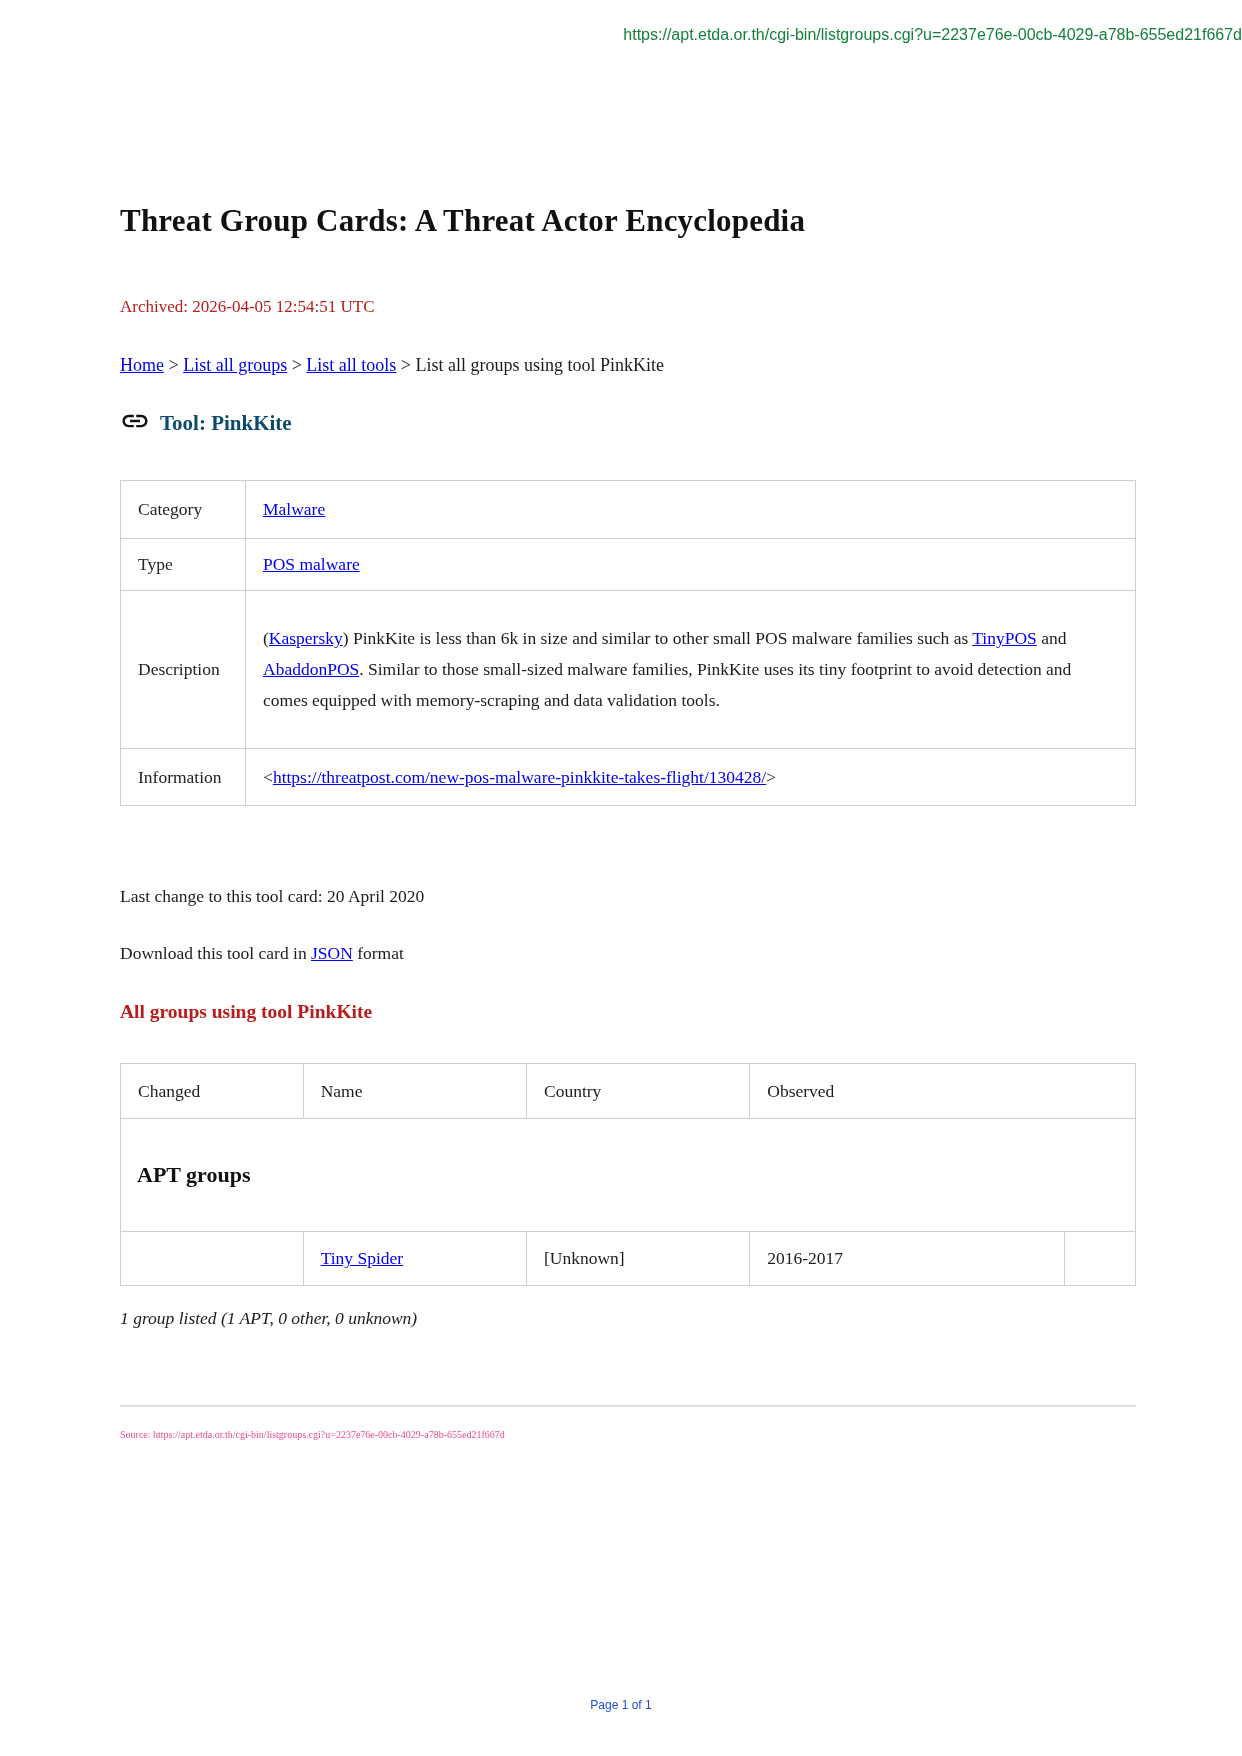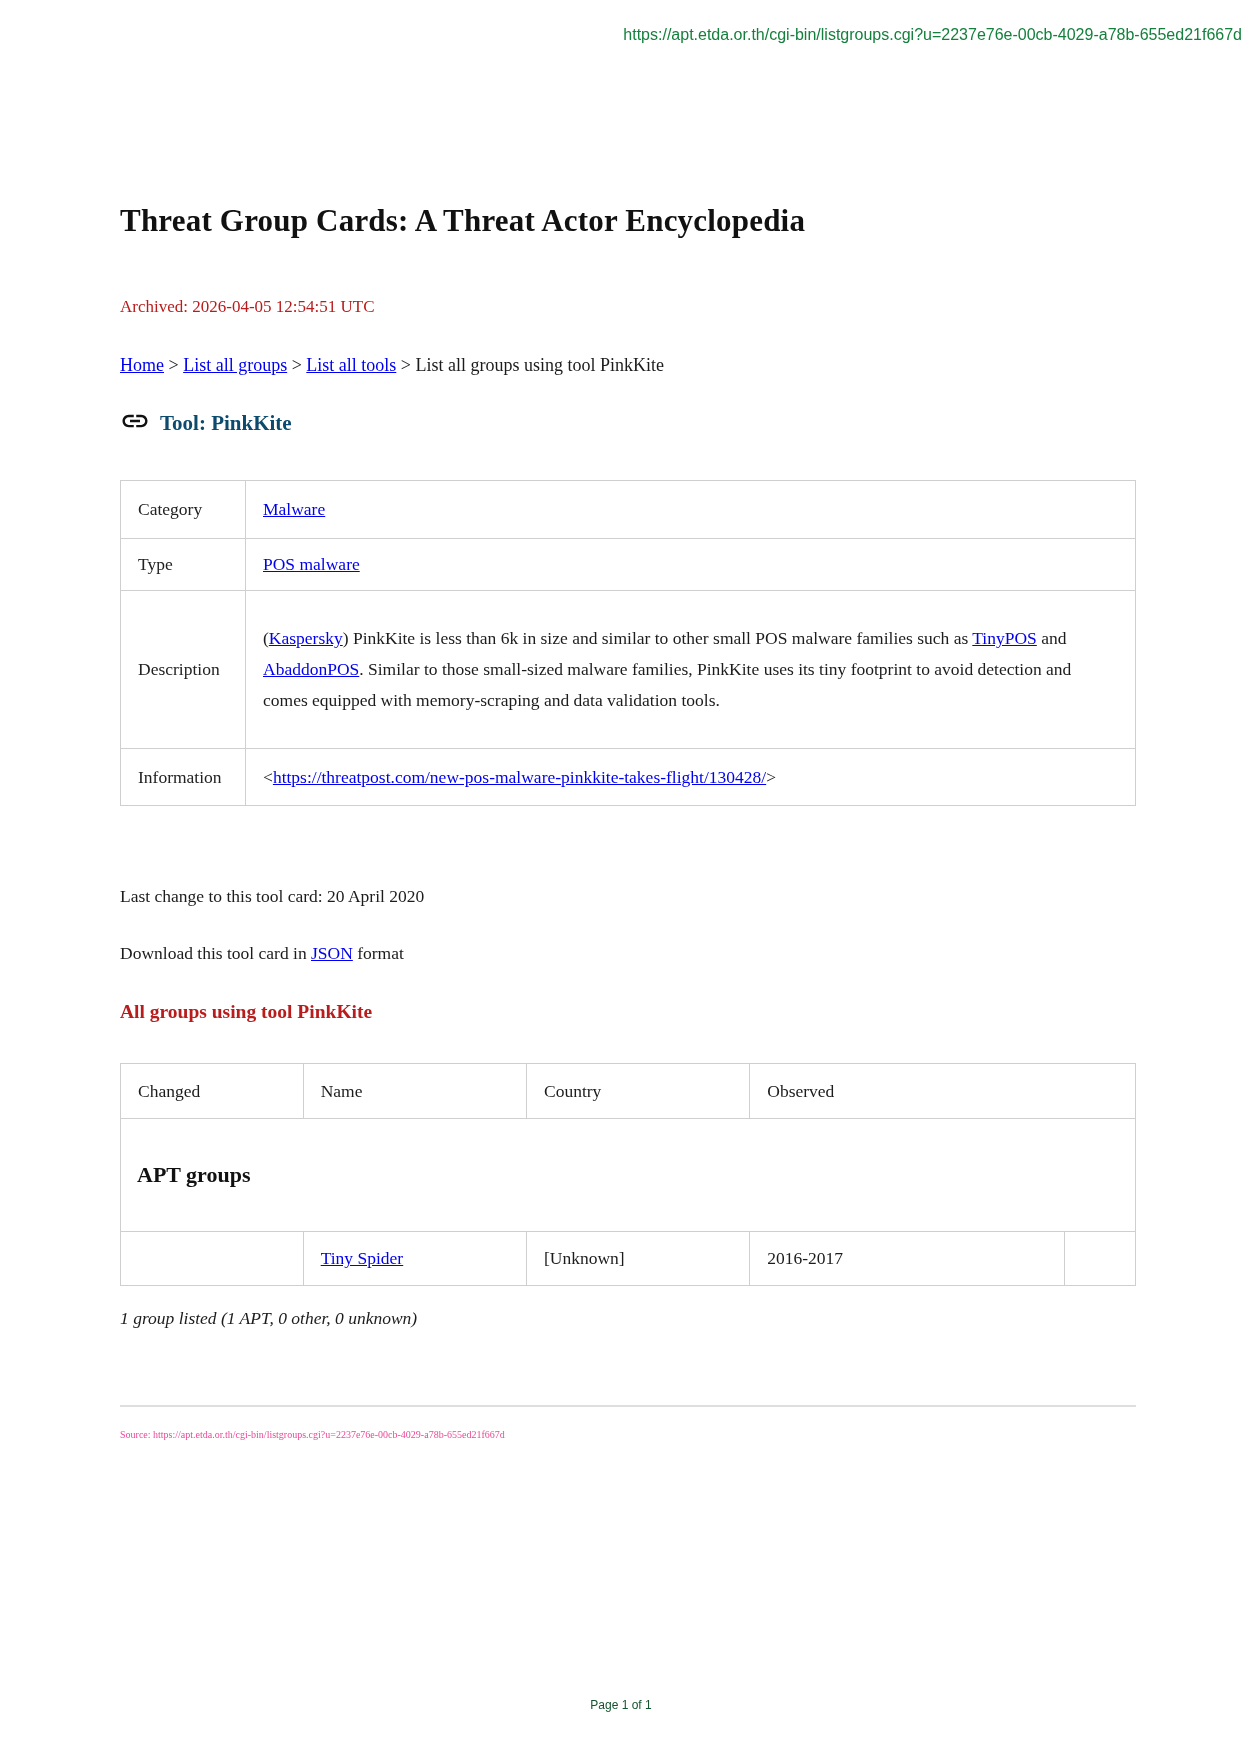--- a/index.html
+++ b/index.html
@@ -40,21 +40,21 @@
   .groups-table{top:1050px;border-radius:16px;}
   .groups-table tr.ghead{height:55px;}
   .groups-table tr.gsection{height:113px;}
   .groups-table tr.gdata{height:54px;}
   .groups-table td.section-cell{font-size:22px;font-weight:bold;color:#111;padding-left:16px;}
   .summary{top:1295px;font-size:17.5px;font-style:italic;}
   hr.rule{top:1392px;width:1016px;border:none;border-top:2px solid #dedede;}
   .source{top:1416px;font-size:10px;color:#ec4899;}
   .page-footer{
     position:absolute;top:1698px;left:0;width:100%;text-align:center;
-    font-family:"Liberation Sans", sans-serif;font-size:12px;color:#14532d;
+    font-family:"Liberation Sans", sans-serif;font-size:12px;color:#1d4ed8;
   }
 </style>
 </head>
 <body>
 
 <div class="top-url">https://apt.etda.or.th/cgi-bin/listgroups.cgi?u=2237e76e-00cb-4029-a78b-655ed21f667d</div>
 
 <div class="content">
 
   <h1 class="page-title">Threat Group Cards: A Threat Actor Encyclopedia</h1>

